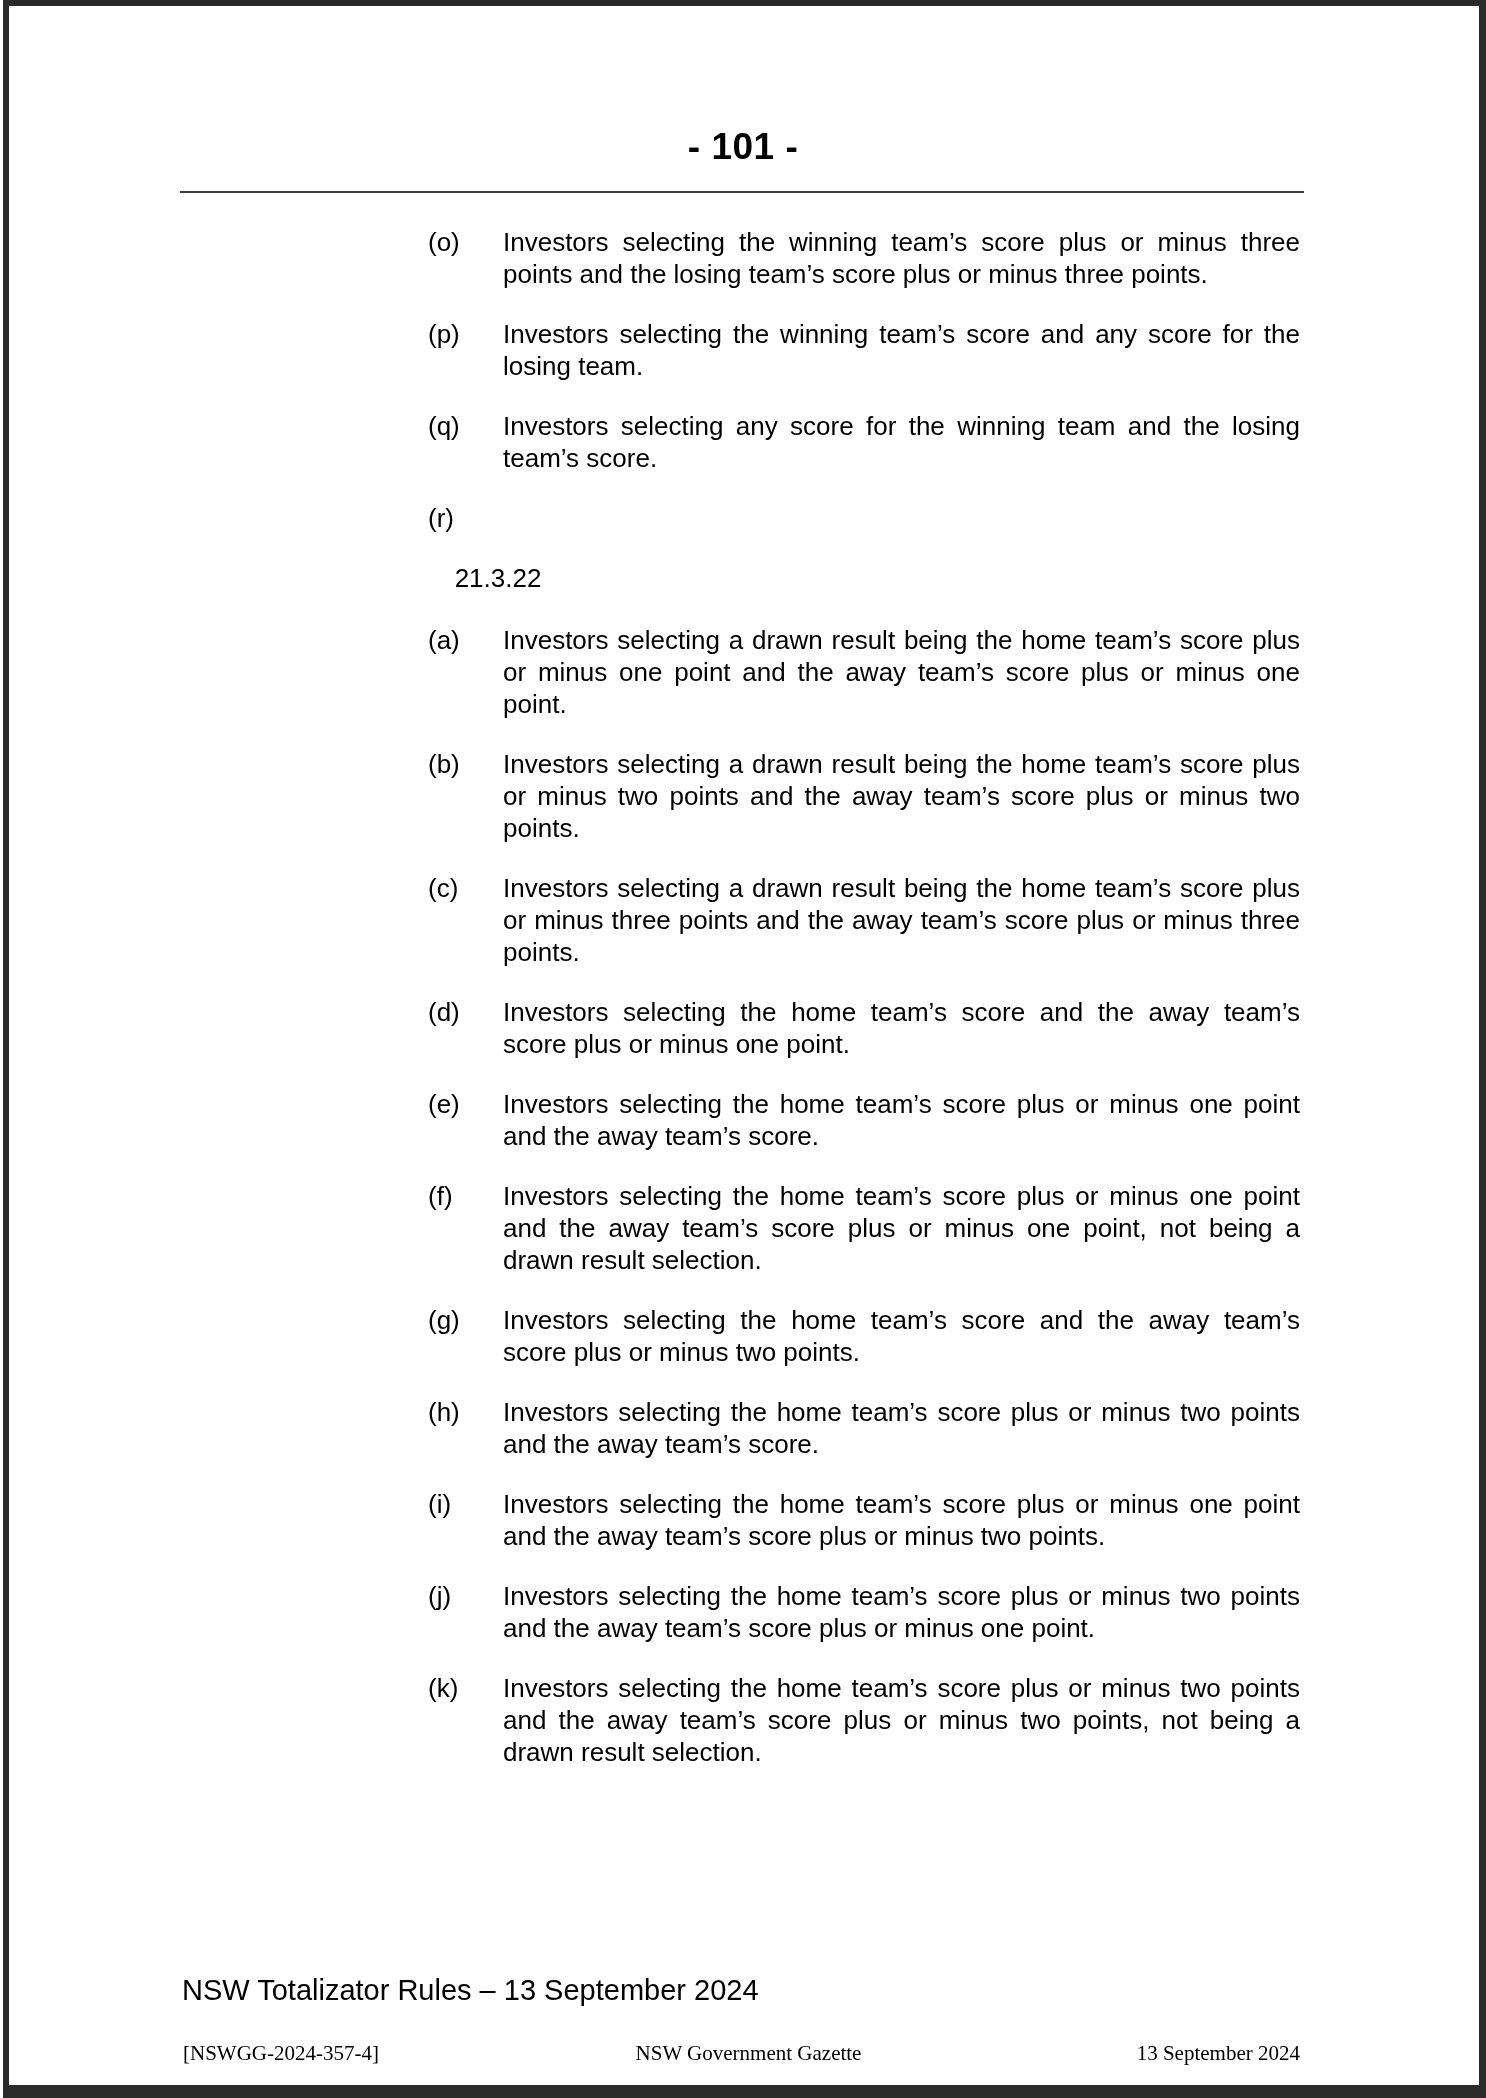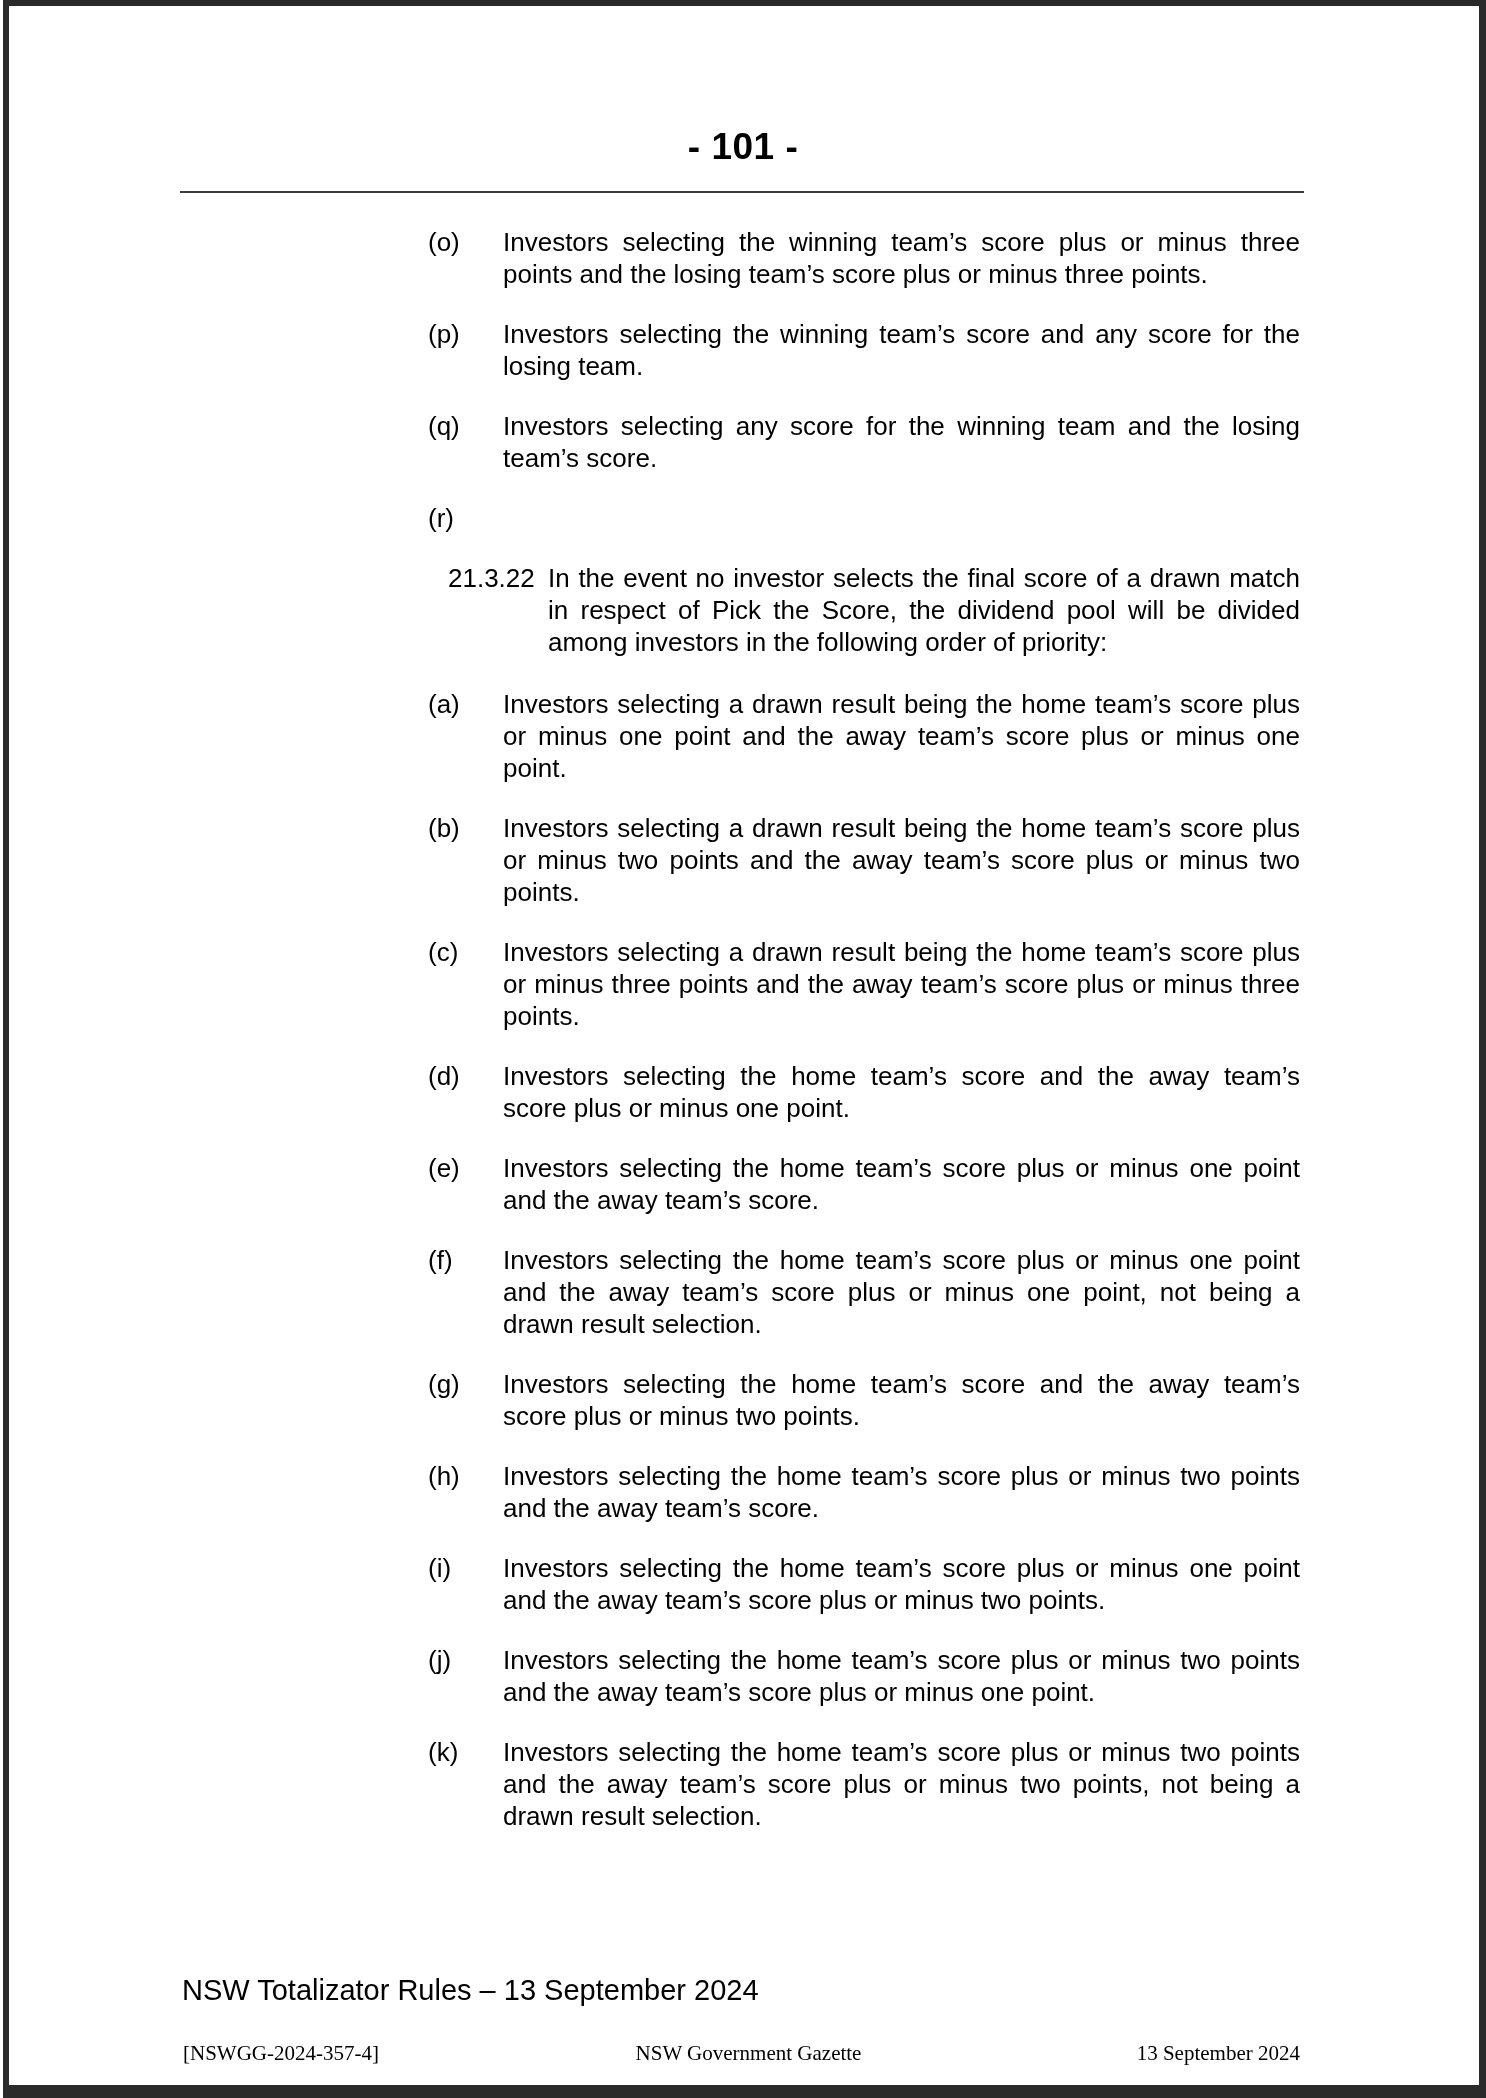--- a/index.html
+++ b/index.html
@@ -55,21 +55,21 @@
     margin-top: 2px;
     text-align: justify;
     overflow: hidden;
   }
   .section-clause .num {
     float: left;
     margin-left: -120px;
     width: 120px;
     padding-left: 20px;
     box-sizing: border-box;
-    text-align: left;
+    text-align: center;
   }
   .footer-title {
     position: absolute;
     top: 1974px; left: 182px;
     font-size: 29px;
   }
   .gazette-row {
     position: absolute;
     top: 2041px; left: 183px; width: 1117px;
     font-family: "Liberation Serif", "DejaVu Serif", serif;
@@ -105,21 +105,20 @@
     <span class="text">Investors selecting any score for the winning team and the losing team’s score.</span>
   </div>
 
   <div class="list-item">
     <span class="label">(r)</span>
   </div>
 </div>
 
   <div class="section-clause">
     <span class="num">21.3.22</span>
-    <span class="text">In the event no investor selects the final score of a drawn match in respect of Pick the Score, the dividend pool will be divided among investors in the following order of priority:</span>
   </div>
 
   <div id="list-lower">
   <div class="list-item">
     <span class="label">(a)</span>
     <span class="text">Investors selecting a drawn result being the home team’s score plus or minus one point and the away team’s score plus or minus one point.</span>
   </div>
 
   <div class="list-item">
     <span class="label">(b)</span>

